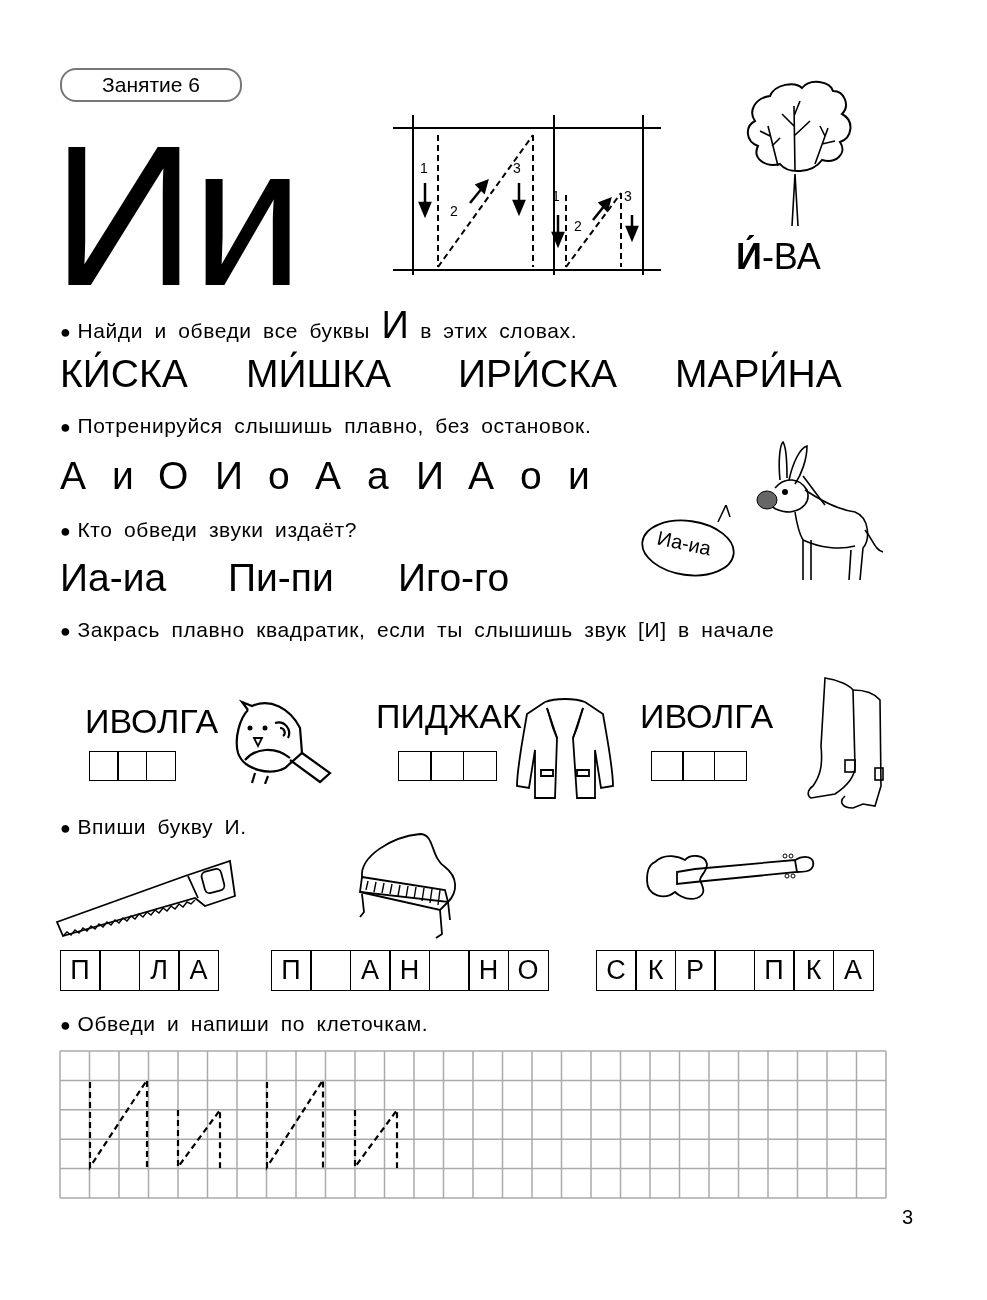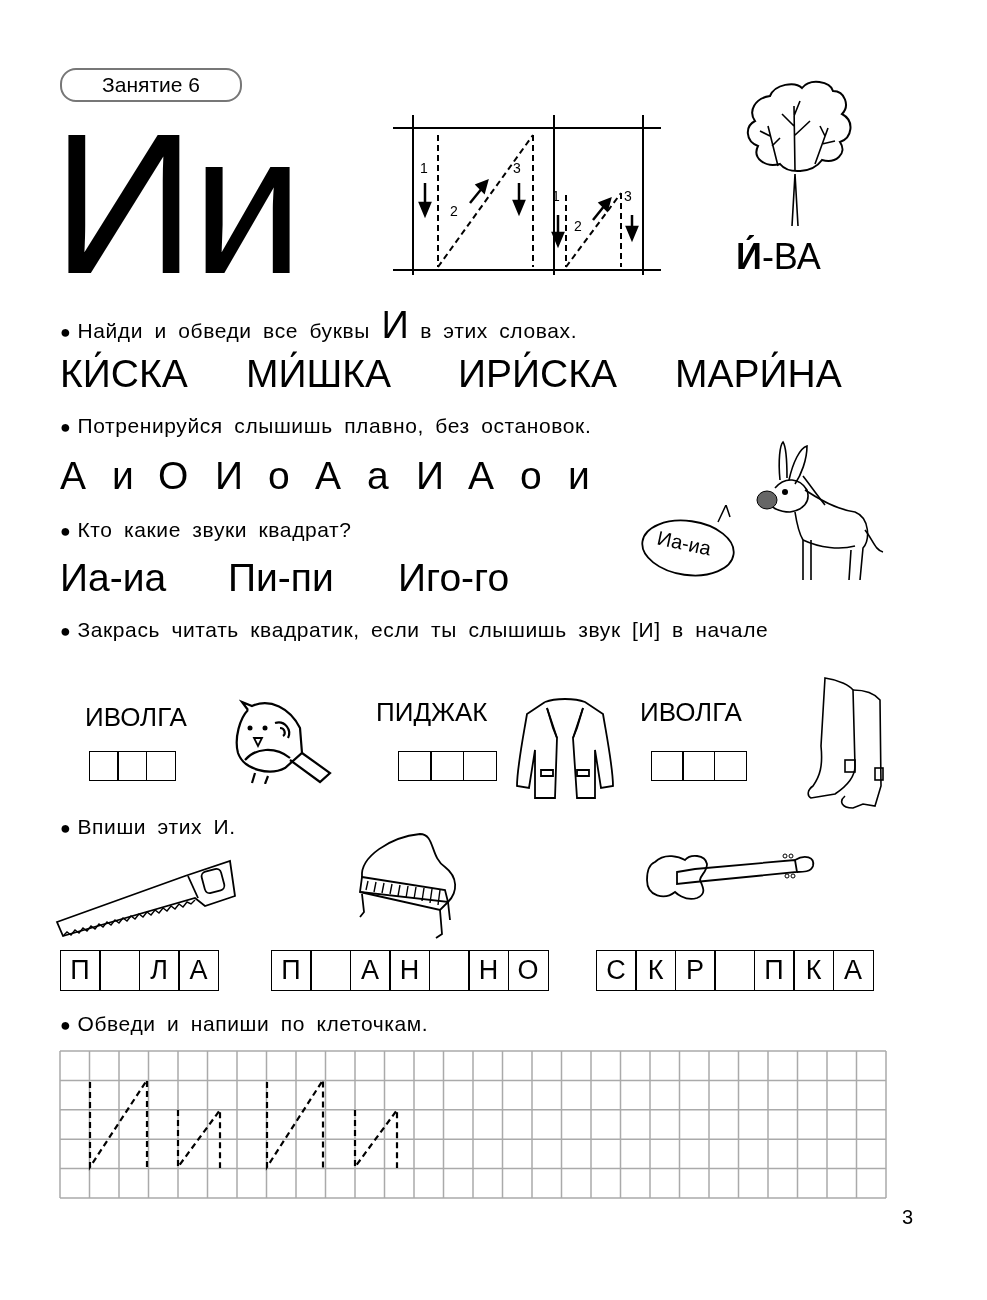--- a/index.html
+++ b/index.html
@@ -1,28 +1,28 @@
 <!DOCTYPE html>
 <html><head>
 <meta charset="utf-8">
 <style>
   html,body{margin:0;padding:0;background:#fff;}
   body{width:987px;height:1300px;position:relative;overflow:hidden;font-family:"Liberation Sans",sans-serif;color:#000;}
   .abs{position:absolute;}
   .lesson-pill{left:60px;top:68px;width:182px;height:34px;border:2px solid #777;border-radius:16px;box-sizing:border-box;font-size:21px;text-align:center;line-height:30px;}
-  .big-letters{left:52px;top:104px;font-size:200px;line-height:200px;letter-spacing:-4px;}
+  .big-letters{left:52px;top:116px;font-size:200px;line-height:200px;letter-spacing:-4px;}
   .task{font-size:21px;left:60px;letter-spacing:0.6px;word-spacing:5px;}
   .task .bullet{font-size:18px;margin-right:6px;}
   .words{font-size:39px;left:60px;word-spacing:0;}
   .word{position:absolute;top:0;}
   .iva{left:736px;top:236px;font-size:36px;text-align:center;}
   .iva b{font-weight:bold;}
   .cellrow{display:flex;position:absolute;}
   .cellrow .c{width:30px;height:30px;border:1.5px solid #000;margin-left:-1.5px;box-sizing:border-box;}
-  .wordlabel{font-size:26px;position:absolute;}
+  .wordlabel{font-size:34px;position:absolute;}
   .fillrow{display:flex;position:absolute;top:950px;height:41px;}
   .fillrow .c{width:41px;height:41px;border:1.5px solid #000;margin-left:-1.5px;box-sizing:border-box;font-size:27px;text-align:center;line-height:38px;}
   .pagenum{left:902px;top:1206px;font-size:20px;}
 </style>
 </head>
 <body>
 
 <div class="abs lesson-pill">Занятие 6</div>
 <div class="abs big-letters">Ии</div>
 
@@ -100,21 +100,21 @@
   <span class="word" style="left:208px">о</span>
   <span class="word" style="left:255px">А</span>
   <span class="word" style="left:307px">а</span>
   <span class="word" style="left:356px">И</span>
   <span class="word" style="left:408px">А</span>
   <span class="word" style="left:460px">о</span>
   <span class="word" style="left:508px">и</span>
 </div>
 
 <div class="abs task" style="top:518px">
-  <span class="bullet">●</span><span>Кто какие звуки квадрат?</span>
+  <span class="bullet">●</span><span>Кто обведи звуки издаёт?</span>
 </div>
 <div class="abs words" style="top:556px;width:520px;height:46px">
   <span class="word" style="left:0">Иа-иа</span>
   <span class="word" style="left:168px">Пи-пи</span>
   <span class="word" style="left:338px">Иго-го</span>
 </div>
 <svg class="abs" style="left:640px;top:505px" width="100" height="75" viewBox="0 0 100 75">
   <path d="M78,17 L86,0 L90,12" fill="none" stroke="#000" stroke-width="1.5"></path>
   <ellipse cx="48" cy="43" rx="46" ry="27" transform="rotate(8 48 43)" fill="#fff" stroke="#000" stroke-width="1.8"></ellipse>
   <text x="16" y="46" font-family="Liberation Sans, sans-serif" font-size="20" transform="rotate(12 48 43)">Иа-иа</text>
@@ -128,21 +128,21 @@
     <path d="M60,50 C75,60 95,70 110,72 C125,78 125,100 118,108 L115,140 M106,110 L104,140"></path>
     <path d="M58,100 C75,108 95,110 110,106"></path>
     <path d="M120,90 C128,100 130,110 138,112"></path>
     <path d="M58,36 C65,45 72,55 80,65"></path>
   </g>
   <ellipse cx="22" cy="60" rx="10" ry="9" fill="#666" stroke="#000"></ellipse>
   <circle cx="40" cy="52" r="3" fill="#000"></circle>
 </svg>
 
 <div class="abs task" style="top:614px;width:830px;text-align:justify;line-height:32px">
-  <span class="bullet">●</span><span>Закрась читать квадратик, если ты слышишь звук [И] в начале</span><br>
+  <span class="bullet">●</span><span>Закрась плавно квадратик, если ты слышишь звук [И] в начале</span><br>
 </div>
 
 <div class="wordlabel" style="left:85px;top:702px">ИВОЛГА</div>
 <div class="cellrow" style="left:90px;top:751px">
   <div class="c"></div>
   <div class="c"></div>
   <div class="c"></div>
 </div>
 <svg class="abs" style="left:230px;top:698px" width="105" height="86" viewBox="0 0 105 86">
   <g fill="none" stroke="#000" stroke-width="2.2">
@@ -181,21 +181,21 @@
 <svg class="abs" style="left:805px;top:676px" width="80" height="135" viewBox="0 0 80 135">
   <g fill="none" stroke="#000" stroke-width="1.6">
     <path d="M20,2 C35,4 45,10 48,14 L50,90 C50,100 42,110 30,118 L6,122 C2,120 2,114 8,110 C15,100 18,90 16,70 Z"></path>
     <path d="M48,14 C60,14 70,18 75,24 L76,110 L70,130 L58,128 L48,132 C36,132 34,125 40,120"></path>
     <rect x="40" y="84" width="10" height="12"></rect>
     <rect x="70" y="92" width="8" height="12"></rect>
   </g>
 </svg>
 
 <div class="abs task" style="top:815px">
-  <span class="bullet">●</span><span>Впиши этих И.</span>
+  <span class="bullet">●</span><span>Впиши букву И.</span>
 </div>
 <svg class="abs" style="left:55px;top:858px" width="182" height="82" viewBox="0 0 182 82">
   <g fill="none" stroke="#000" stroke-width="1.8">
     <path d="M2,64 L130,18 L175,3 L180,38 L150,48 L140,40 L8,78 Z"></path>
     <path d="M133,18 L143,40"></path>
     <rect x="148" y="12" width="20" height="22" rx="5" transform="rotate(-15 158 23)"></rect>
   </g>
   <path d="M8,78 L12,74 L16,77 L20,72 L24,75 L28,70 L32,73 L36,68 L40,71 L44,66 L48,69 L52,64 L56,67 L60,62 L64,65 L68,60 L72,63 L76,58 L80,61 L84,56 L88,59 L92,54 L96,57 L100,52 L104,55 L108,50 L112,53 L116,48 L120,51 L124,46 L128,49 L132,44 L136,46 L140,42" fill="none" stroke="#000" stroke-width="1.4"></path>
 </svg>
 <svg class="abs" style="left:350px;top:832px" width="112" height="110" viewBox="0 0 112 110">

